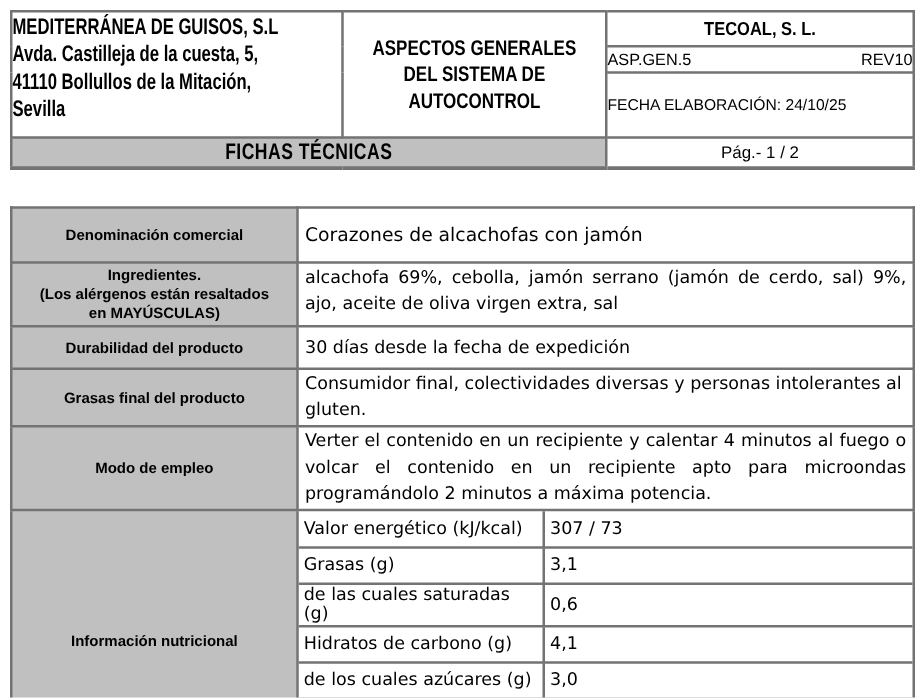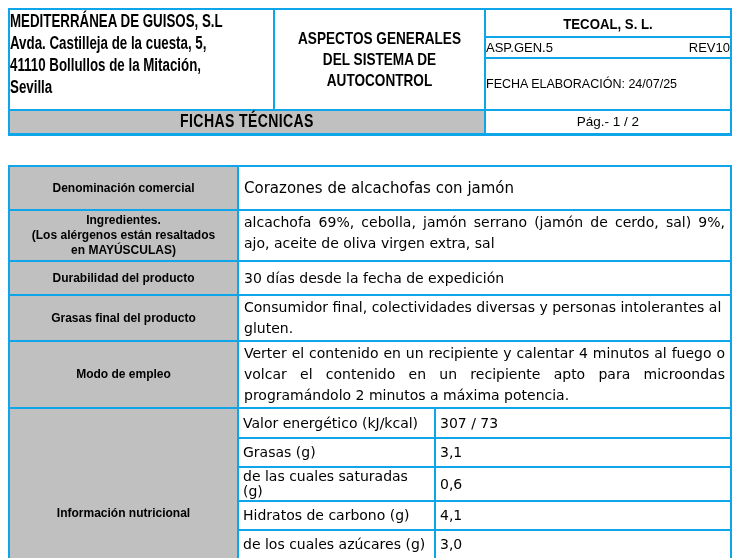--- a/index.html
+++ b/index.html
@@ -7,21 +7,21 @@
   body {
     width: 738px; height: 558px;
     font-family: "Liberation Sans", sans-serif;
     color: #000;
     position: relative;
     overflow: hidden;
   }
   .page { position: relative; width: 738px; height: 558px; background: #fff; }
 
   table { border-collapse: collapse; table-layout: fixed; }
-  td { border: 2px solid #0ea5e9; vertical-align: middle; }
+  td { border: 2px solid #737373; vertical-align: middle; }
 
   
   .hdr-table { position: absolute; left: 8px; top: 8px; width: 722px; }
   .hdr-table td { padding: 0; }
 
   .company-cell { vertical-align: top; padding: 3px 5px 0 5px; }
   .condensed {
     font-weight: bold;
     white-space: pre-line;
   }
@@ -115,21 +115,21 @@
     <tr>
       <td class="meta-row-cell" style="height:21px">
         <div class="meta-flex">
           <span>ASP.GEN.5</span>
           <span>REV10</span>
         </div>
       </td>
     </tr>
     <tr>
       <td class="fecha-cell" style="height:52px">
-        <span>FECHA ELABORACIÓN: 24/07/25</span>
+        <span>FECHA ELABORACIÓN: 24/10/25</span>
       </td>
     </tr>
     <tr>
       <td class="fichas-cell" colspan="2" style="height:24px">
         <div class="condensed fichas-text">FICHAS TÉCNICAS</div>
       </td>
       <td class="pag-cell" style="height:24px; border-bottom-width:3px">
         <span>Pág.- 1 / 2</span>
       </td>
     </tr>

